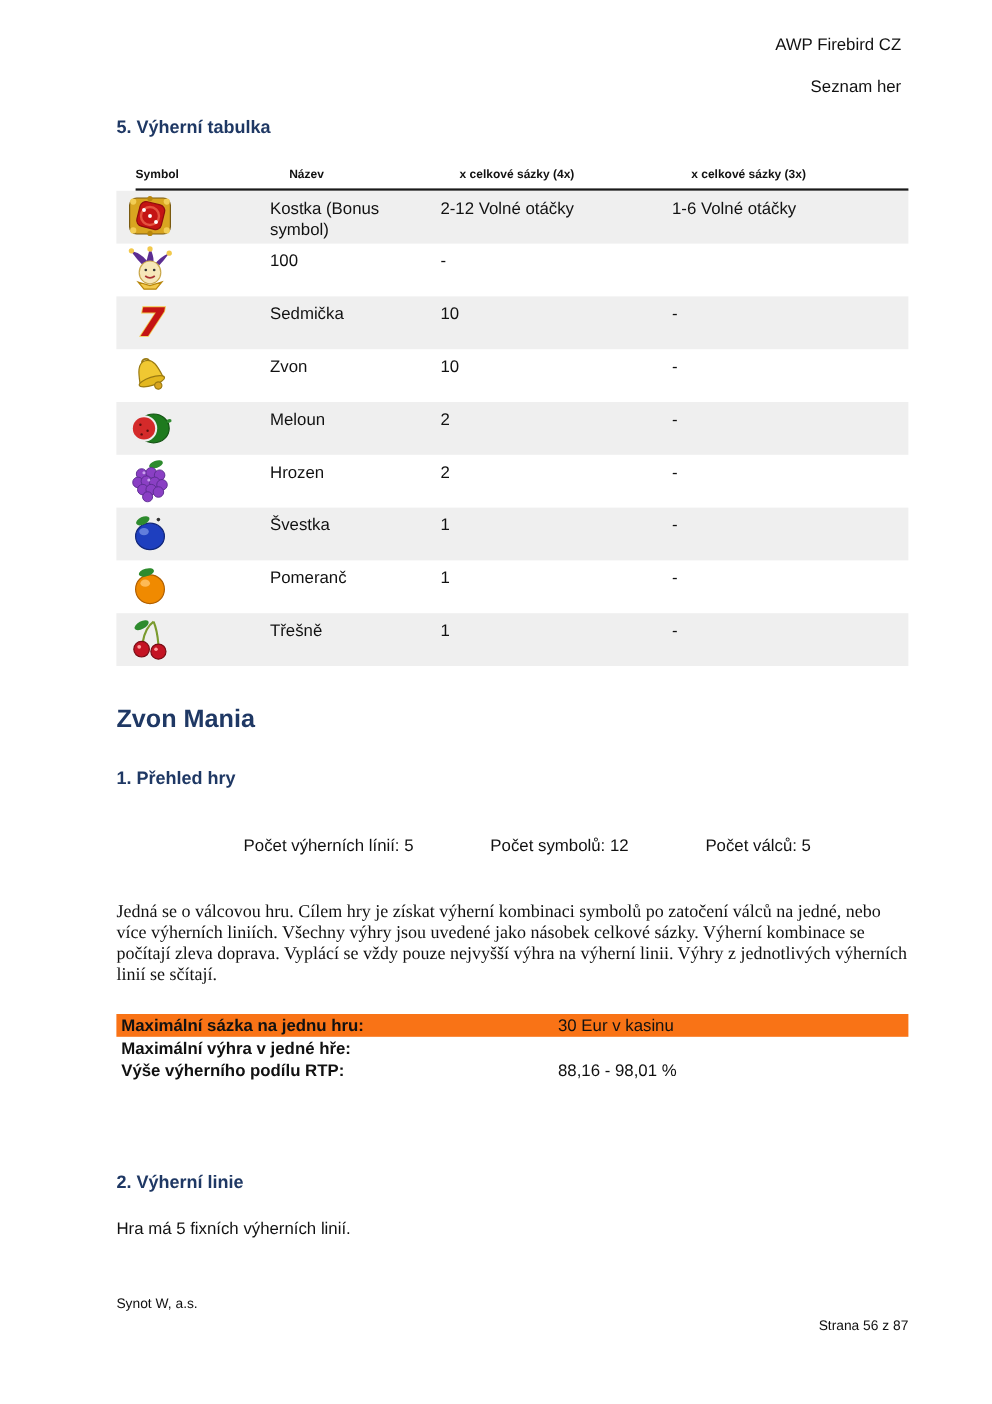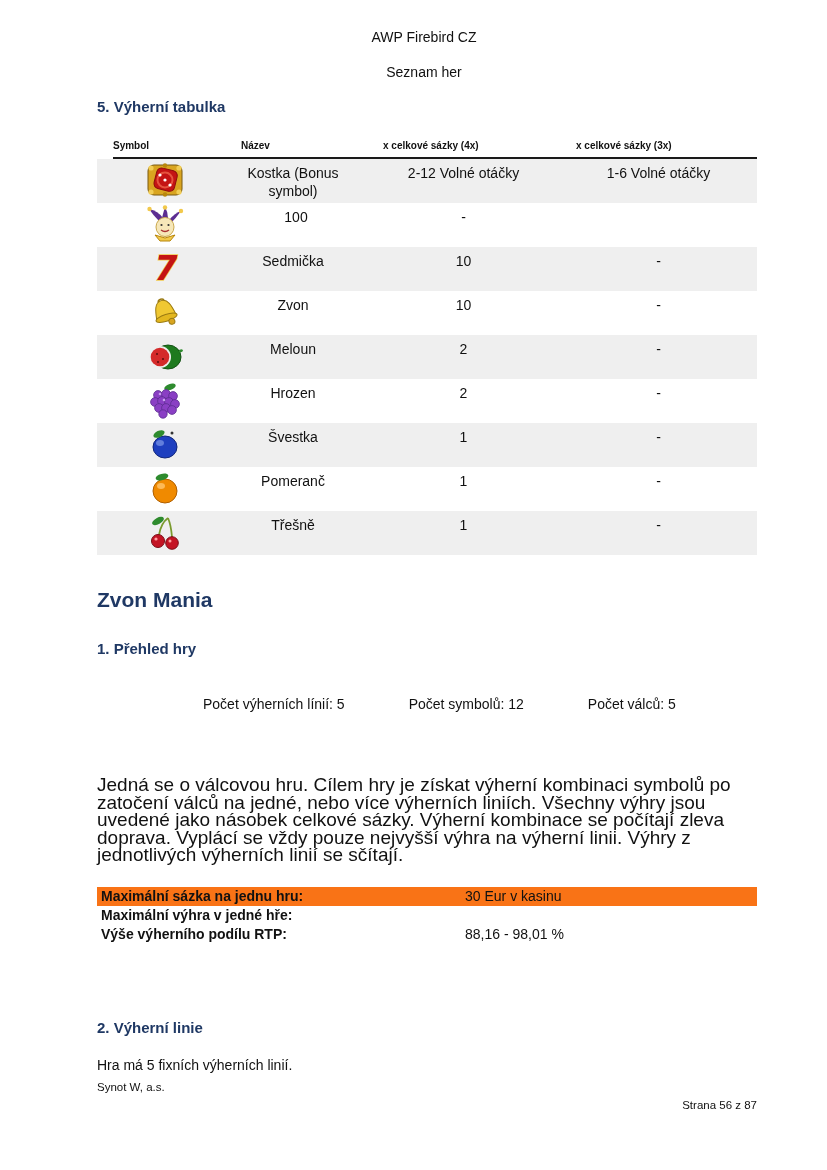--- a/index.html
+++ b/index.html
@@ -3,44 +3,44 @@
 <meta charset="utf-8">
 <style>
   * { margin:0; padding:0; box-sizing:border-box; }
   html,body { background:#888; }
   .page {
     width:827px; height:1170px; background:#ffffff; margin:0 auto;
     font-family:"Liberation Sans", sans-serif; color:#111; position:relative;
     overflow:hidden;
   }
   .content { padding:0 70px 0 97px; }
-  .doc-header { padding-top:30px; text-align:center; padding-right:6px; font-size:14px; line-height:15px; }
+  .doc-header { padding-top:30px; text-align:right; padding-right:6px; font-size:14px; line-height:15px; }
   .doc-header .hline2 { margin-top:20px; }
   .section-heading { font-size:15px; font-weight:bold; color:#1F3864; line-height:17px; }
   .heading-paytable { margin-top:18px; }
 
   
   .paytable { margin-top:23px; width:660px; }
   .pt-header {
     display:grid; grid-template-columns:128px 142px 193px 197px;
     font-weight:bold; font-size:10px; padding-bottom:4px;
     border-bottom:2.5px solid #1a1a1a; line-height:15px;margin-left:16px;
   }
   .pt-row { display:grid; grid-template-columns:128px 142px 193px 197px; min-height:42px; font-size:14px; }
   .pt-row.alt { background:#EFEFEF; }
-  .pt-cell { padding-top:5px; line-height:18px;text-align:center; }
+  .pt-cell { padding-top:5px; line-height:18px; }
   .pt-cell.sym { padding:2px 0 0 8px; }
   .pt-cell.name { padding-right:6px; }
   .icon { display:inline-block; width:40px; height:38px; }
 
   
   .game-title { font-size:21px; font-weight:bold; color:#1F3864; margin-top:33px; line-height:24px; }
   .heading-overview { margin-top:28px; }
   .stats { margin-top:40px; display:flex; gap:64px; padding-left:106px; font-size:14px; line-height:15px; }
-  .desc { margin-top:64px; font-size:19px; line-height:17.5px; width:660px; }
+  .desc { margin-top:40px; font-size:15px; line-height:17.5px; width:660px;font-family:Liberation Serif, serif; }
 
   .limits { margin-top:23px; width:660px; font-size:14px; }
   .limit-row { display:grid; grid-template-columns:368px 292px; height:19px; line-height:17px; padding:1px 0 1px 0; }
   .limit-row.alt { background:#f97316; }
   .limit-label { font-weight:bold; padding-left:4px; }
 
   .heading-paylines { margin-top:75px; }
   .paylines-text { margin-top:21px; font-size:14px; line-height:16px; }
 
   .doc-footer { position:absolute; left:97px; right:70px; top:1081px; font-size:11.5px; line-height:13px; }

